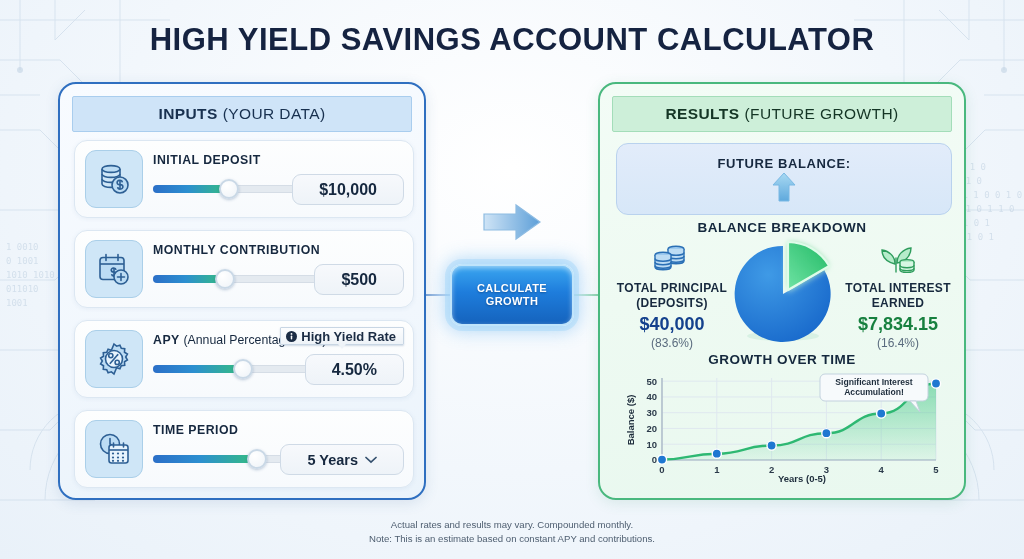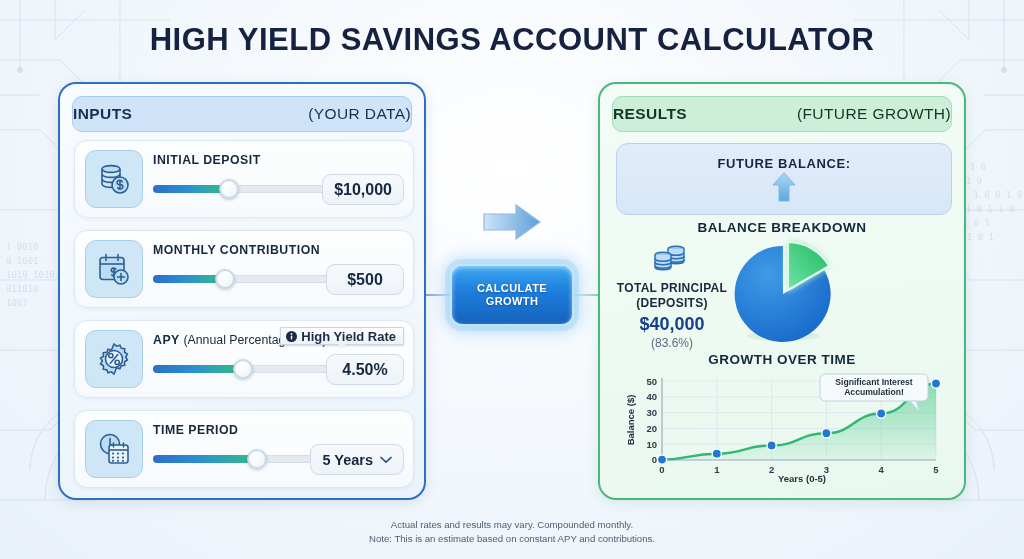--- a/index.html
+++ b/index.html
@@ -39,22 +39,22 @@
     border: 2px solid #2f6fc0;
     box-shadow: 0 3px 14px rgba(45,90,150,.13);
   }
   #results-panel {
     left: 598px; top: 82px; width: 368px; height: 418px;
     background: linear-gradient(175deg,#f3fcf6 0%, #eefaf2 50%, #e9f8ef 100%);
     border: 2px solid #49b87e;
     box-shadow: 0 3px 14px rgba(50,150,100,.13);
   }
   .panel-header {
-    margin: 12px; height: 36px; border-radius: 10px;
-    display: flex; align-items: center; justify-content: space-between;
+    margin: 12px; height: 36px; border-radius: 2px;
+    display: flex; align-items: center; justify-content: center;
     font-size: 15.5px; letter-spacing: .4px;
   }
   #inputs-header {
     background: #cfe4f8; border: 1px solid #a9cdee; color: #18304f;
   }
   #results-header {
     background: #cdefd9; border: 1px solid #a3ddb9; color: #143525;
   }
   .hdr-strong { font-weight: bold; }
   .hdr-light { font-weight: normal; margin-left: 5px; }
@@ -94,21 +94,21 @@
   }
   .slider-knob {
     position: absolute; top: -5px; width: 20px; height: 20px; margin-left: -10px;
     background: radial-gradient(circle at 35% 30%, #ffffff, #eef3f8);
     border: 2px solid #c9d8e6; border-radius: 50%;
     box-shadow: 0 1px 3px rgba(40,80,130,.3);
   }
 
   .value-box {
     position: absolute; right: 9px; top: 33px;
-    min-width: 78px; height: 31px; padding: 0 11px;
+    min-width: 78px; height: 31px; padding: 0 26px;
     background: linear-gradient(180deg,#f7f9fc,#eef3f8);
     border: 1px solid #cfdae6; border-radius: 9px;
     display: flex; align-items: center; justify-content: center; gap: 7px;
     font-size: 16px; font-weight: bold; color: #16283f;
   }
   #row-3 .value-box { min-width: 84px; font-size: 14.5px; }
 
   .badge {
     position: absolute; right: 9px; top: 6px; height: 18px;
     padding: 0 7px 0 5px;
@@ -456,20 +456,38 @@
         </svg>
       </div>
       <div class="bd-label">
         <div>TOTAL PRINCIPAL</div>
         <div>(DEPOSITS)</div>
       </div>
       <div class="bd-amount" id="principal-amount">$40,000</div>
       <div class="bd-pct">(83.6%)</div>
     </div>
 
+    <div class="breakdown-col" id="interest-col">
+      <div class="bd-icon">
+        <svg width="46" height="34" viewBox="0 0 46 34" fill="none" stroke="#2e9c5c" stroke-width="1.4">
+          <path d="M20 22 C20 14 14 9 7 8 C7 15 12 20 20 22 Z" fill="#b6ecca"></path>
+          <path d="M22 21 C22 13 28 7 36 6 C36 14 30 20 22 21 Z" fill="#b6ecca"></path>
+          <path d="M21 30 V16" stroke-linecap="round"></path>
+          <ellipse cx="32" cy="20" rx="7" ry="2.4" fill="#b6ecca"></ellipse>
+          <path d="M25 20 v8 a7 2.4 0 0 0 14 0 V20" fill="#d6f7e3"></path>
+          <path d="M25 23.3 a7 2.4 0 0 0 14 0 M25 26.2 a7 2.4 0 0 0 14 0"></path>
+        </svg>
+      </div>
+      <div class="bd-label">
+        <div>TOTAL INTEREST</div>
+        <div>EARNED</div>
+      </div>
+      <div class="bd-amount" id="interest-amount">$7,834.15</div>
+      <div class="bd-pct">(16.4%)</div>
+    </div>
 
     <div class="section-title" id="growth-title">GROWTH OVER TIME</div>
 
     <svg id="growth-chart" viewBox="0 0 320 118">
       <defs>
         <linearGradient id="areaFill" x1="0" y1="0" x2="0" y2="1">
           <stop offset="0%" stop-color="#39c47f" stop-opacity=".55"></stop>
           <stop offset="100%" stop-color="#39c47f" stop-opacity=".07"></stop>
         </linearGradient>
       </defs>

